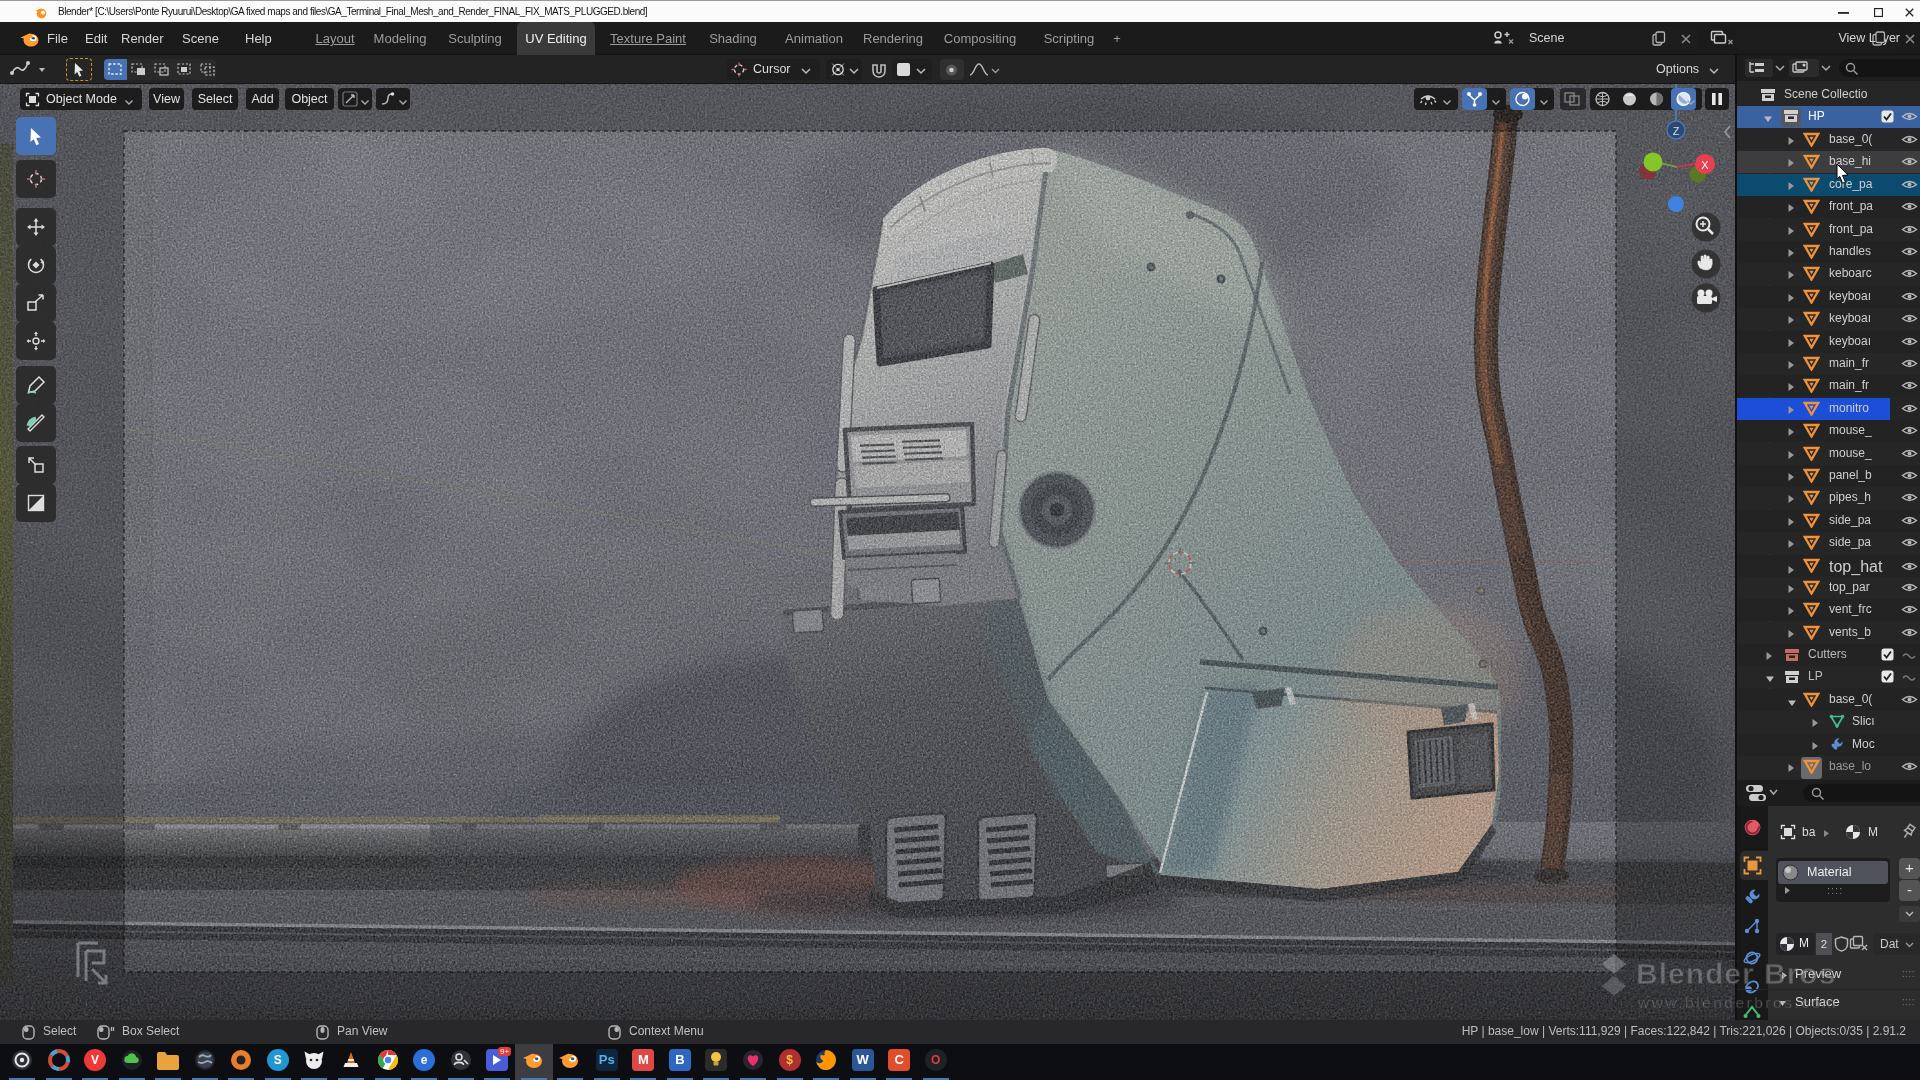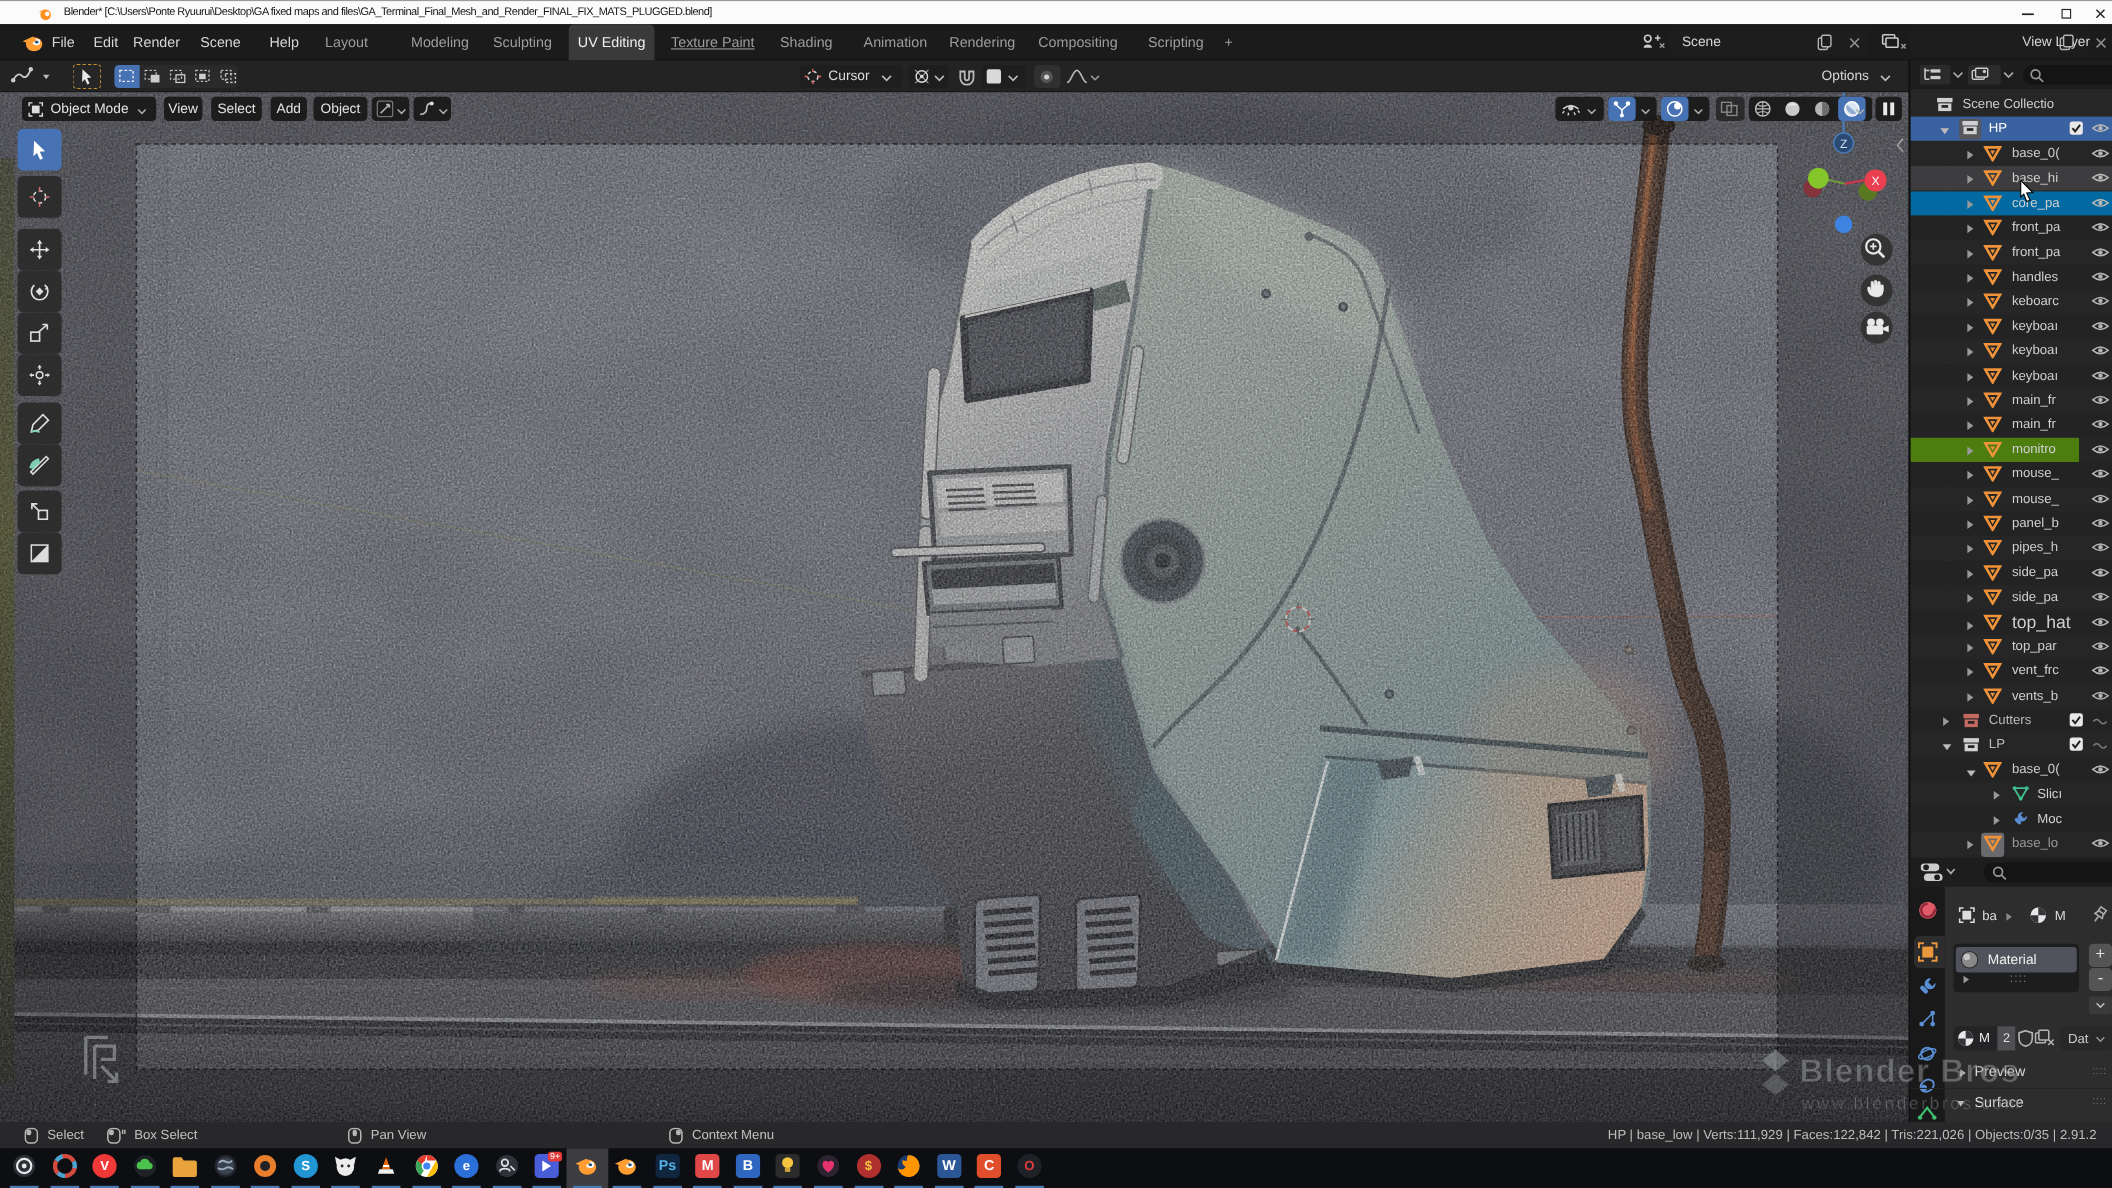--- a/index.html
+++ b/index.html
@@ -49,21 +49,21 @@
         <ellipse cx="11" cy="11.2" rx="7.4" ry="6.4" fill="#ff9d33"></ellipse>
         <ellipse cx="13.2" cy="9.2" rx="3.4" ry="2.9" fill="#fff"></ellipse>
         <path d="M0.5 8.5 L10 4.2 L13.5 8.2 L6 10.5 Z" fill="#ff9d33"></path>
         <ellipse cx="13.4" cy="9.3" rx="1.6" ry="1.3" fill="#265787"></ellipse>
       </svg>
     <span class="menu" style="left:47px;">File</span>
     <span class="menu" style="left:85px;">Edit</span>
     <span class="menu" style="left:121px;">Render</span>
     <span class="menu" style="left:182px;">Scene</span>
     <span class="menu" style="left:245px;">Help</span>
-    <span class="tab" style="left:288px;width:54px;">Layout</span>
+    <span class="tab" style="left:308px;width:54px;text-decoration:underline;">Layout</span>
     <span class="tab" style="left:367px;width:66px;">Modeling</span>
     <span class="tab" style="left:440px;width:70px;">Sculpting</span>
     <span class="tab active" style="left:517px;width:78px;">UV Editing</span>
     <span class="tab" style="left:603px;width:90px;text-decoration:underline;">Texture Paint</span>
     <span class="tab" style="left:700px;width:66px;">Shading</span>
     <span class="tab" style="left:776px;width:76px;">Animation</span>
     <span class="tab" style="left:855px;width:76px;">Rendering</span>
     <span class="tab" style="left:937px;width:86px;">Compositing</span>
     <span class="tab" style="left:1037px;width:64px;">Scripting</span>
     <span class="tab" style="left:1106px;width:22px;">+</span>
@@ -729,21 +729,21 @@
           <span class="abs" style="left:66px;top:3px"><svg width="17" height="15" viewBox="0 0 17 15">
               <path d="M1.8 2 L15.2 2 L8.5 13.5 Z" fill="none" stroke="#ef9239" stroke-width="2.4"></path>
               <path d="M6.3 4.8 L10.7 4.8 L8.5 8.6 Z" fill="#ef9239"></path>
             </svg></span>
           <span class="abs" style="left:92px;top:3px">base_hi</span>
           <span class="abs" style="left:164px;top:4px"><svg width="17" height="13" viewBox="0 0 17 13">
               <path d="M1.5 6.5 Q8.5 0.5 15.5 6.5 Q8.5 12.5 1.5 6.5 Z" fill="none" stroke="#b5b5b5" stroke-width="1.4"></path>
               <circle cx="8.5" cy="6.5" r="2" fill="#b5b5b5"></circle>
             </svg></span>
         </div>
-        <div class="abs" style="left:0;top:119px;width:183px;height:22px;background:#0369a1;color:#cfcfcf;font-size:12px;">
+        <div class="abs" style="left:0;top:119px;width:183px;height:22px;background:#0c4a6e;color:#cfcfcf;font-size:12px;">
           <span class="abs" style="left:50px;top:6px"><svg width="8" height="10" viewBox="0 0 8 10">
               <path d="M1.5 1 L7 5 L1.5 9 Z" fill="#999"></path>
             </svg></span>
           <span class="abs" style="left:66px;top:3px"><svg width="17" height="15" viewBox="0 0 17 15">
               <path d="M1.8 2 L15.2 2 L8.5 13.5 Z" fill="none" stroke="#ef9239" stroke-width="2.4"></path>
               <path d="M6.3 4.8 L10.7 4.8 L8.5 8.6 Z" fill="#ef9239"></path>
             </svg></span>
           <span class="abs" style="left:92px;top:3px">core_pa</span>
           <span class="abs" style="left:164px;top:4px"><svg width="17" height="13" viewBox="0 0 17 13">
               <path d="M1.5 6.5 Q8.5 0.5 15.5 6.5 Q8.5 12.5 1.5 6.5 Z" fill="none" stroke="#b5b5b5" stroke-width="1.4"></path>
@@ -869,21 +869,21 @@
           <span class="abs" style="left:66px;top:3px"><svg width="17" height="15" viewBox="0 0 17 15">
               <path d="M1.8 2 L15.2 2 L8.5 13.5 Z" fill="none" stroke="#ef9239" stroke-width="2.4"></path>
               <path d="M6.3 4.8 L10.7 4.8 L8.5 8.6 Z" fill="#ef9239"></path>
             </svg></span>
           <span class="abs" style="left:92px;top:3px">main_fr</span>
           <span class="abs" style="left:164px;top:4px"><svg width="17" height="13" viewBox="0 0 17 13">
               <path d="M1.5 6.5 Q8.5 0.5 15.5 6.5 Q8.5 12.5 1.5 6.5 Z" fill="none" stroke="#b5b5b5" stroke-width="1.4"></path>
               <circle cx="8.5" cy="6.5" r="2" fill="#b5b5b5"></circle>
             </svg></span>
         </div>
-        <div class="abs" style="left:0;top:343px;width:153px;height:22px;background:#4d7c0f;color:#cfcfcf;font-size:12px;text-align:center;">
+        <div class="abs" style="left:0;top:343px;width:153px;height:22px;background:#1d4ed8;color:#cfcfcf;font-size:12px;text-align:center;">
           <span class="abs" style="left:50px;top:6px"><svg width="8" height="10" viewBox="0 0 8 10">
               <path d="M1.5 1 L7 5 L1.5 9 Z" fill="#999"></path>
             </svg></span>
           <span class="abs" style="left:66px;top:3px"><svg width="17" height="15" viewBox="0 0 17 15">
               <path d="M1.8 2 L15.2 2 L8.5 13.5 Z" fill="none" stroke="#ef9239" stroke-width="2.4"></path>
               <path d="M6.3 4.8 L10.7 4.8 L8.5 8.6 Z" fill="#ef9239"></path>
             </svg></span>
           <span class="abs" style="left:92px;top:3px">monitro</span>
           <span class="abs" style="left:164px;top:4px"><svg width="17" height="13" viewBox="0 0 17 13">
               <path d="M1.5 6.5 Q8.5 0.5 15.5 6.5 Q8.5 12.5 1.5 6.5 Z" fill="none" stroke="#b5b5b5" stroke-width="1.4"></path>

